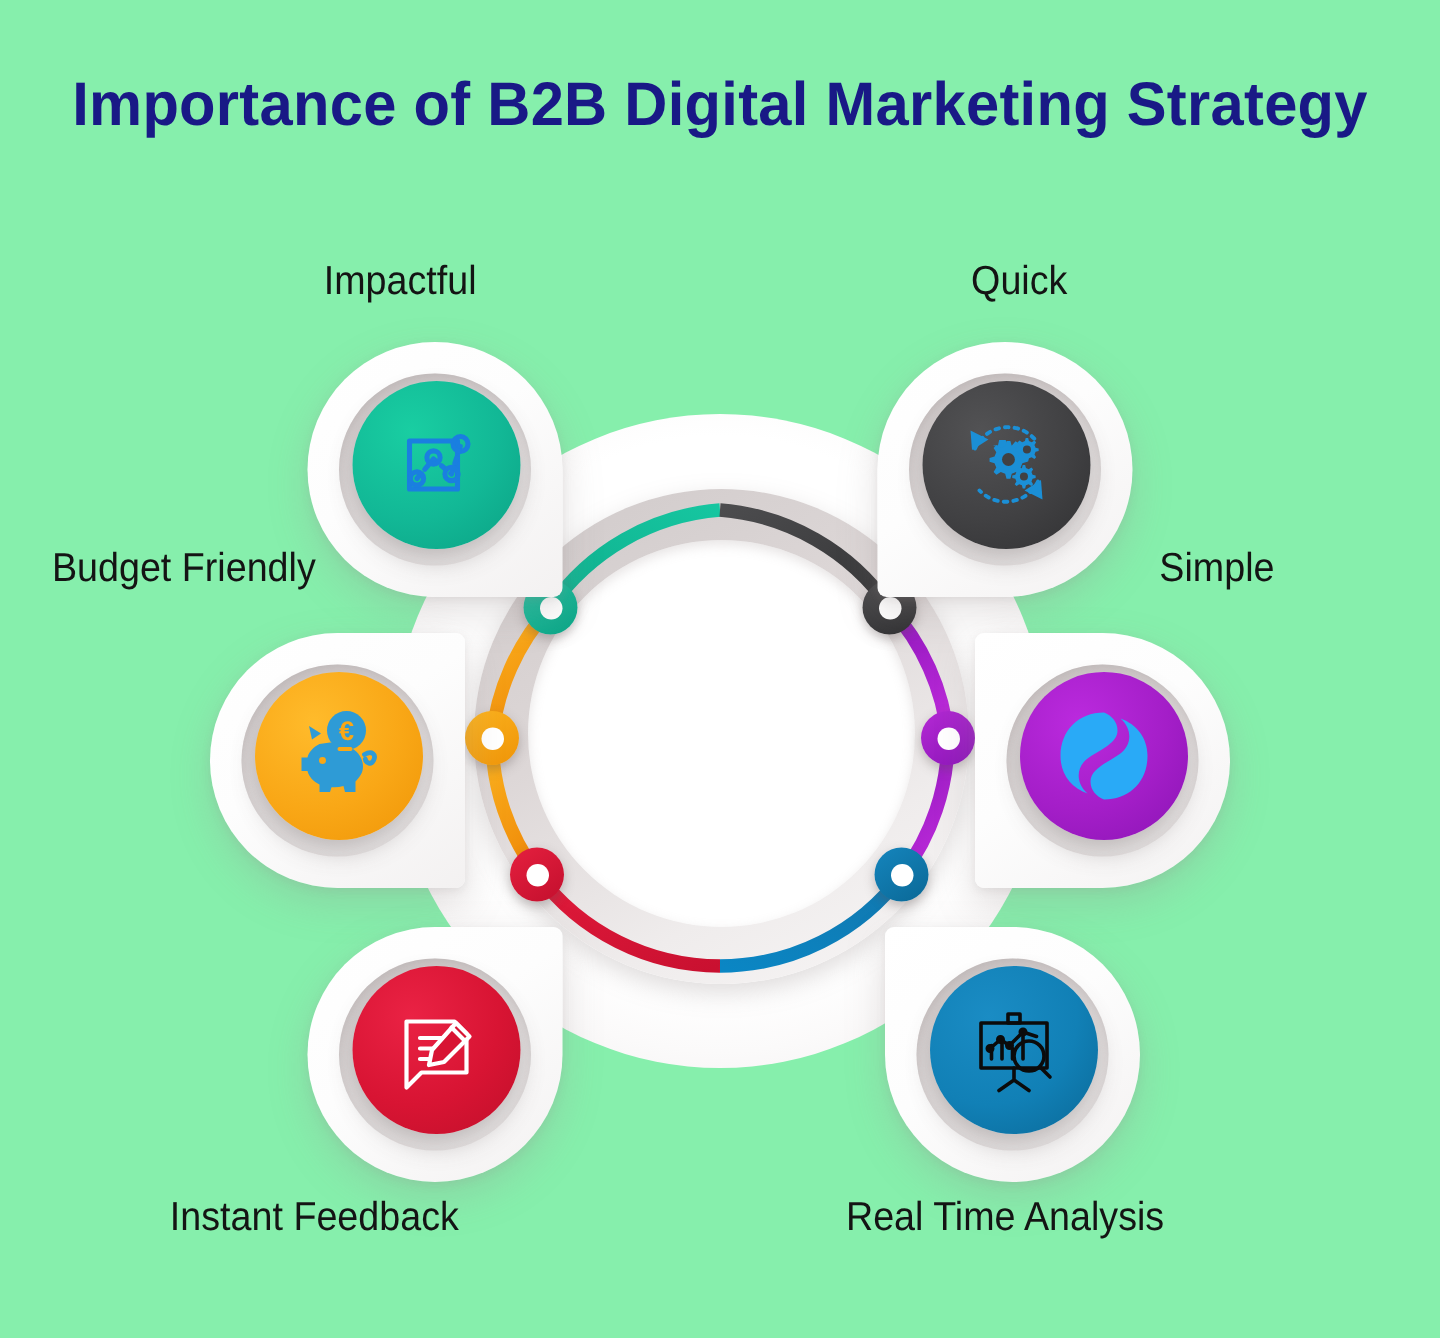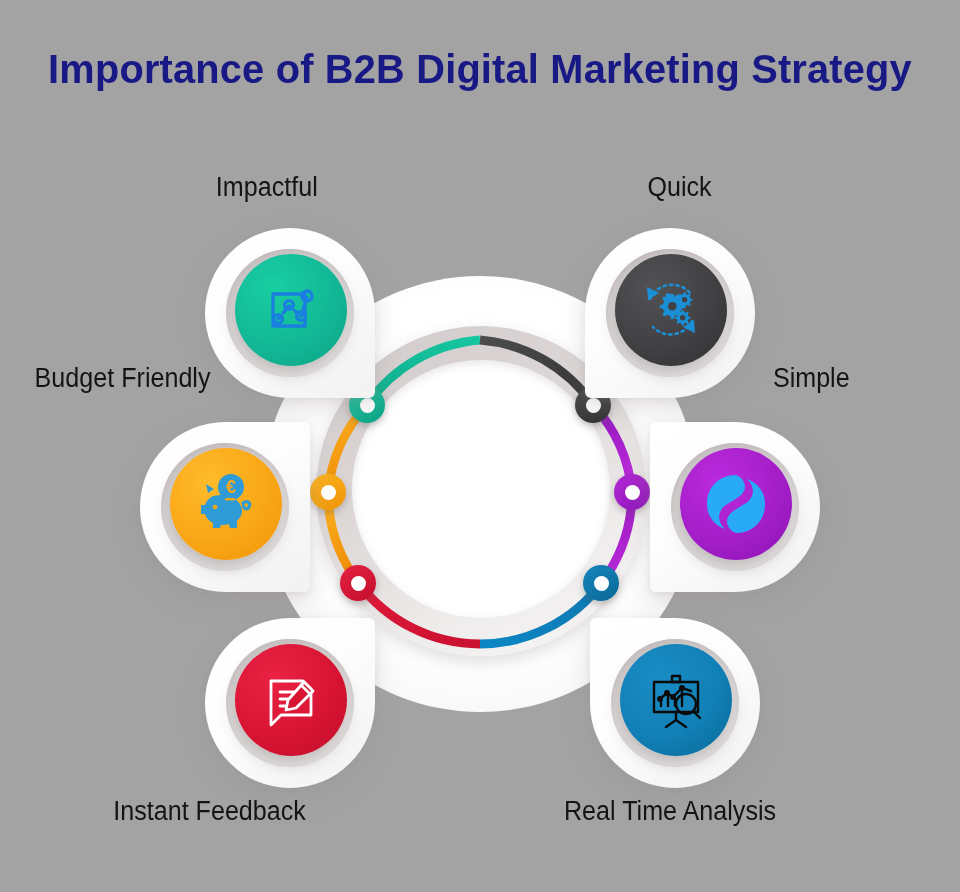--- a/index.html
+++ b/index.html
@@ -5,21 +5,21 @@
   * { margin:0; padding:0; box-sizing:border-box; }
   html, body {
     width:960px; height:892px;
     background:#ffffff;
     font-family:"Liberation Sans", sans-serif;
     overflow:hidden;
   }
   #stage {
     position:relative;
     width:960px; height:892px;
-    background:#a3a3a3;
+    background:#86efac;
   }
 
   
   #title {
     position:absolute;
     left:0; top:46px;
     width:960px;
     text-align:center;
     font-family:"Liberation Sans", sans-serif;
     font-size:41px;

